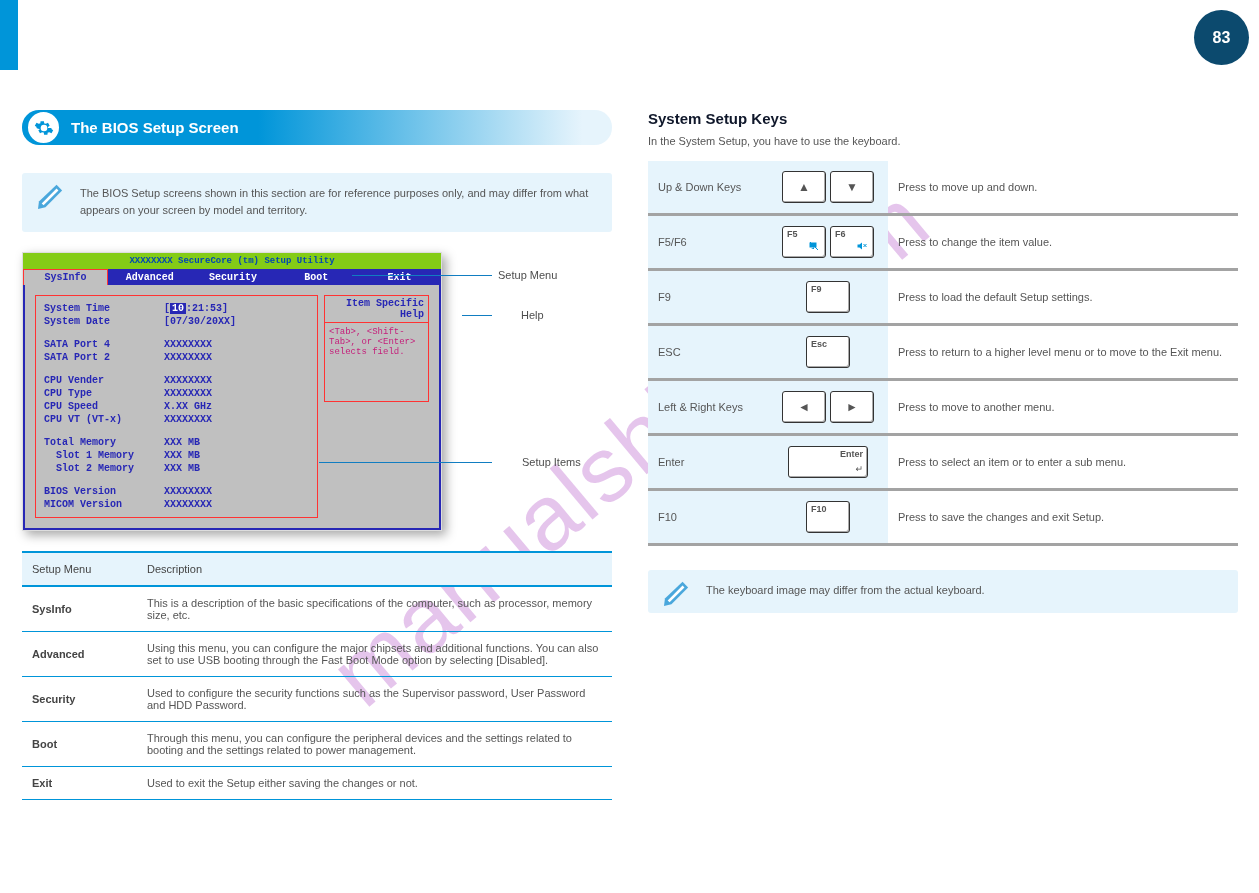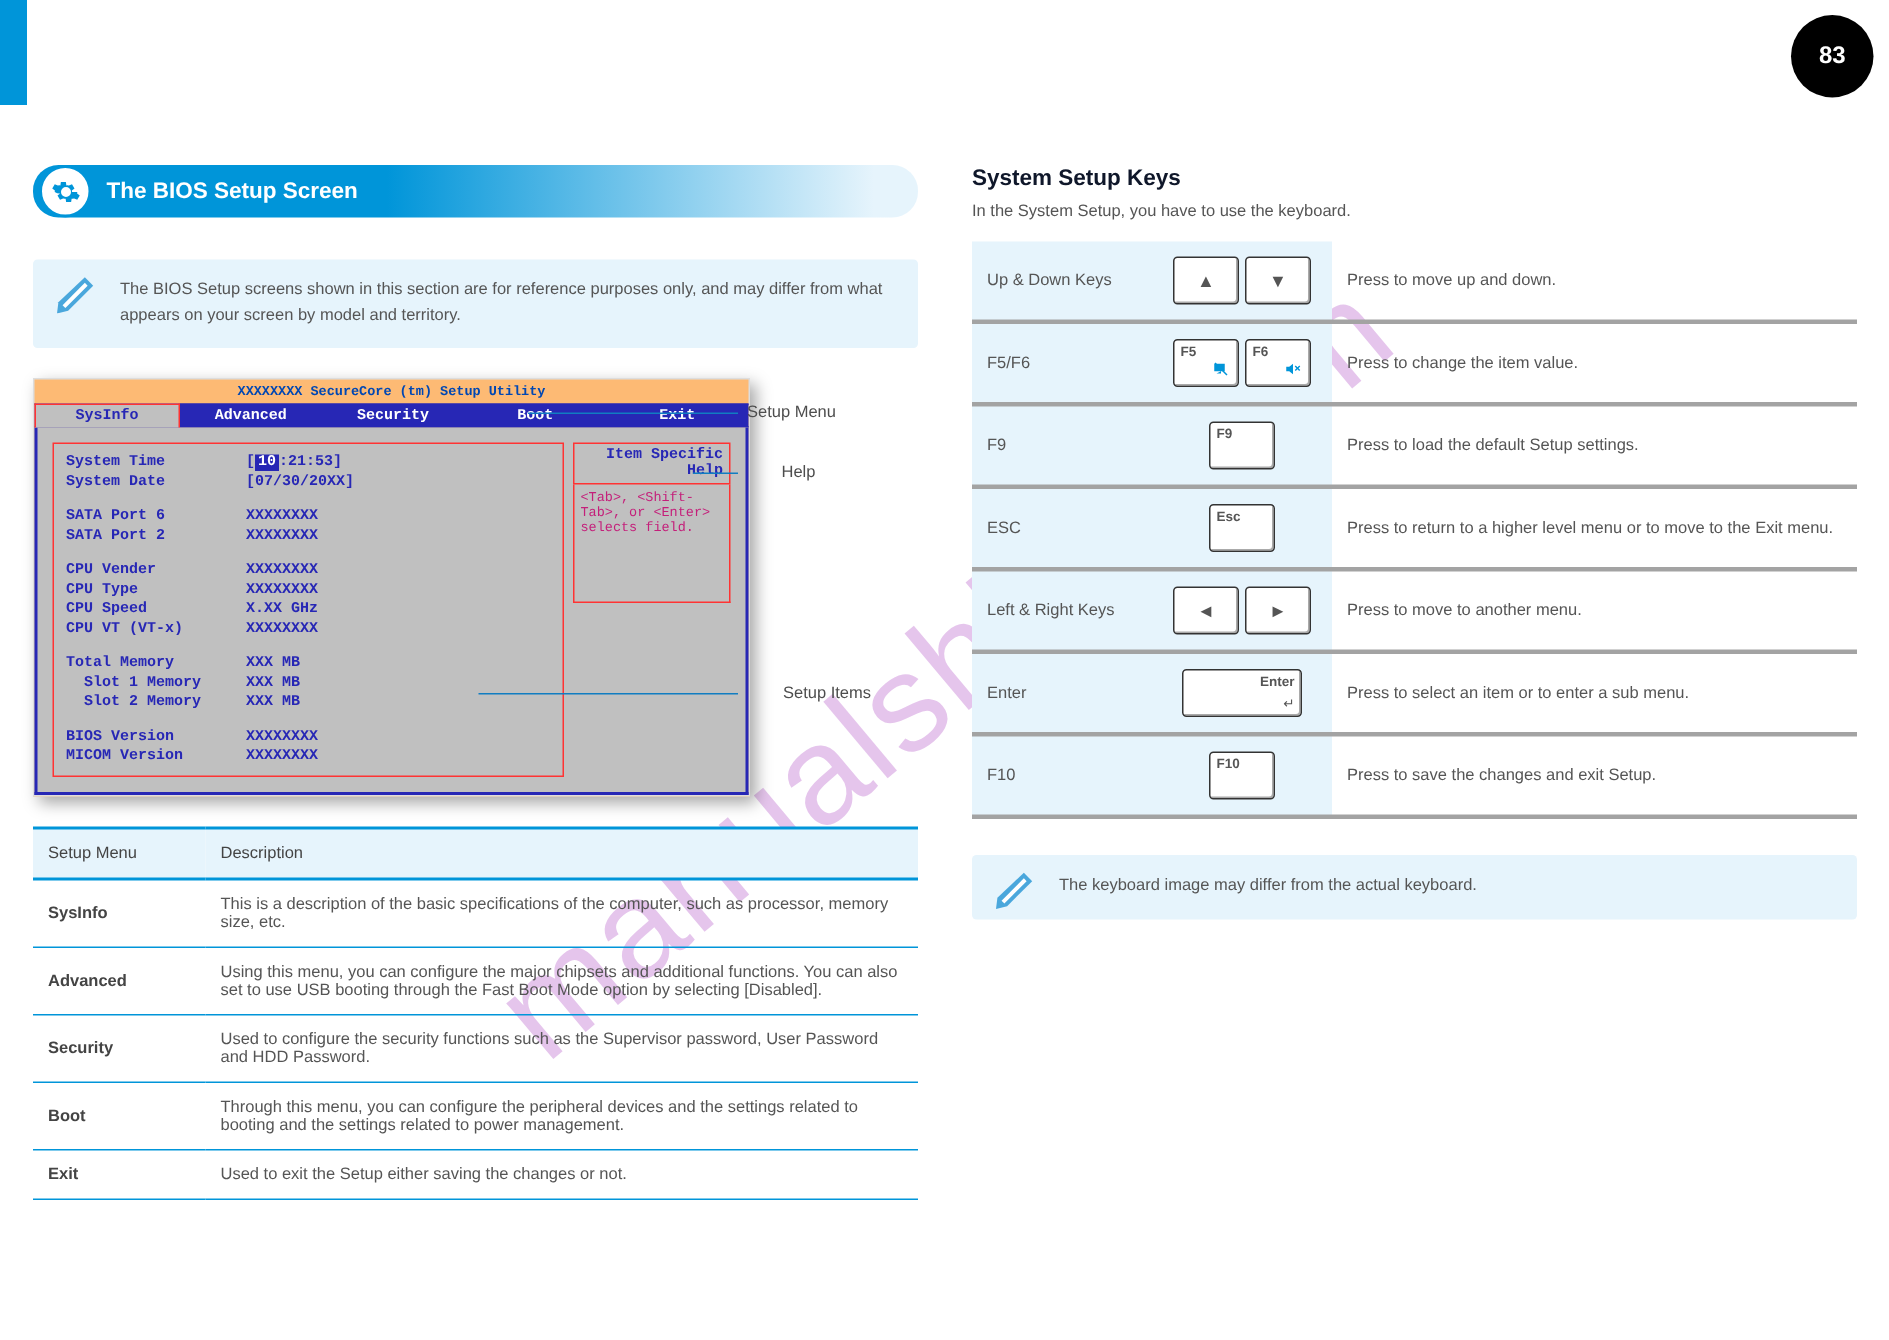--- a/index.html
+++ b/index.html
@@ -12,21 +12,21 @@
     position: relative;
     background: #fff;
   }
   .page-number-badge {
     position: absolute;
     top: 10px;
     right: 10px;
     width: 55px;
     height: 55px;
     border-radius: 50%;
-    background: #000000;
+    background: #0c4a6e;
     color: #fff;
     display: flex;
     align-items: center;
     justify-content: center;
     font-size: 16px;
     font-weight: bold;
   }
   .top-left-bar {
     position: absolute;
     top: 0;
@@ -65,26 +65,26 @@
     background: #e6f4fc;
     border-radius: 3px;
     padding: 12px 14px 14px 58px;
     position: relative;
     margin-bottom: 20px;
     line-height: 1.5;
   }
   .note-icon { position: absolute; left: 14px; top: 10px; }
   
   .bios {
-    width: 478px;
+    width: 420px;
     border: 1px solid #ddd;
     box-shadow: 4px 4px 10px rgba(0,0,0,0.35);
     font-family: "Courier New", monospace;
     font-size: 10px;
-    background: #fdba74;
+    background: #84cc16;
     position: relative;
   }
   .bios-title {
     text-align: center;
     color: #0047b3;
     font-weight: bold;
     padding: 3px 0;
     font-size: 9px;
   }
   .bios-tabs {
@@ -259,21 +259,21 @@
             <div class="bios-row">
               <span class="k">System Time</span>
               <span>[<span class="hl">10</span>:21:53]</span>
             </div>
             <div class="bios-row">
               <span class="k">System Date</span>
               <span>[07/30/20XX]</span>
             </div>
             <div class="bios-sep"></div>
             <div class="bios-row">
-              <span class="k">SATA Port 6</span>
+              <span class="k">SATA Port 4</span>
               <span>XXXXXXXX</span>
             </div>
             <div class="bios-row">
               <span class="k">SATA Port 2</span>
               <span>XXXXXXXX</span>
             </div>
             <div class="bios-sep"></div>
             <div class="bios-row">
               <span class="k">CPU Vender</span>
               <span>XXXXXXXX</span>

